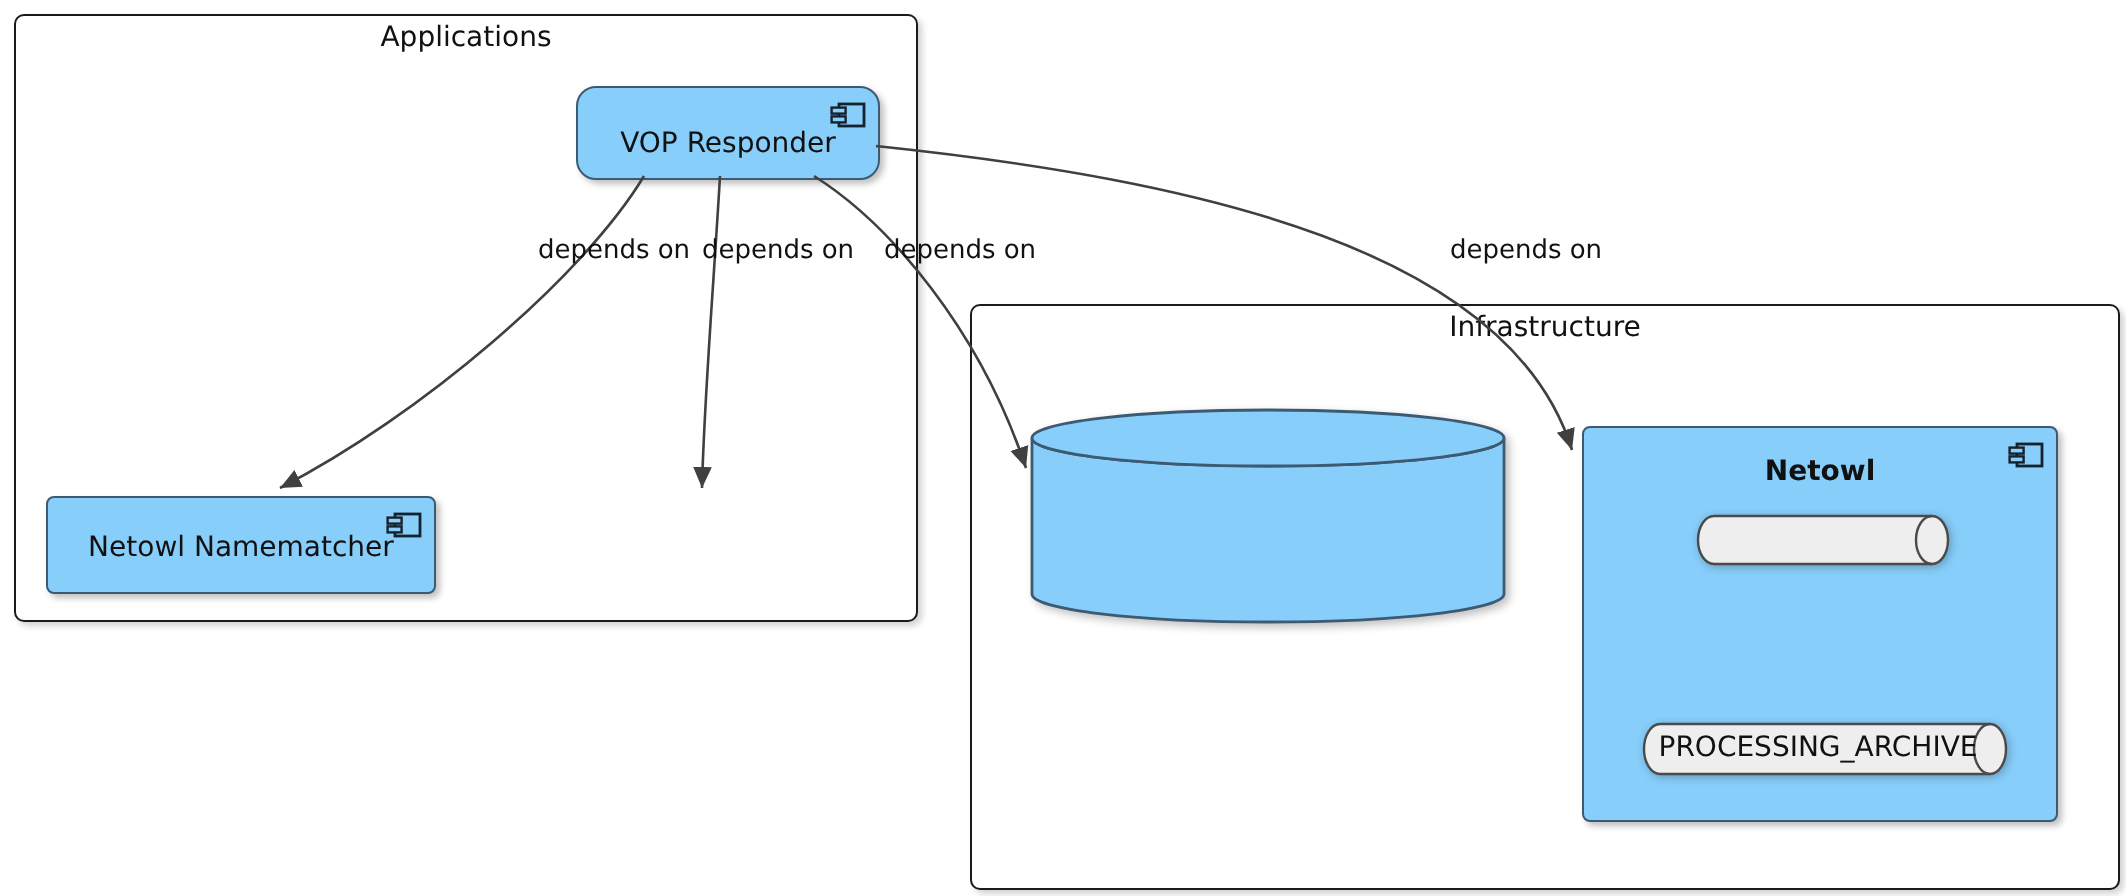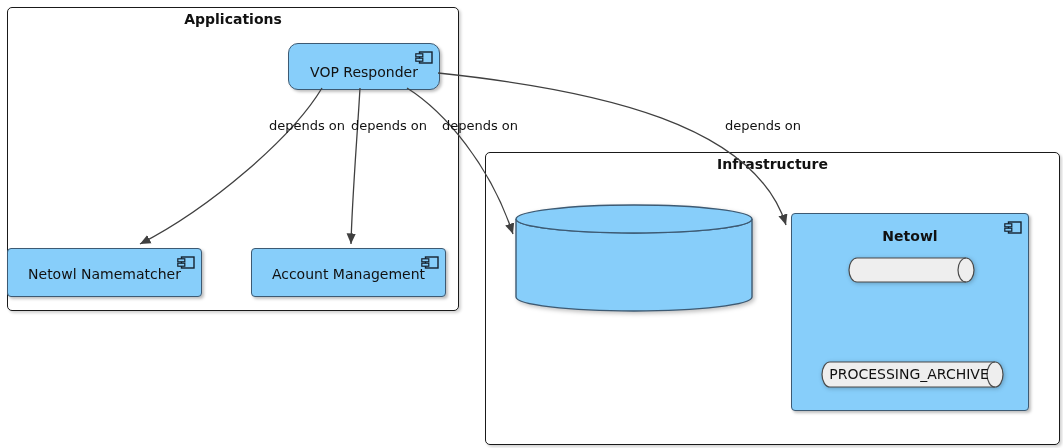--- a/index.html
+++ b/index.html
@@ -19,21 +19,21 @@
     font-family:"DejaVu Sans","Liberation Sans",sans-serif;
     color:var(--text); overflow:hidden;
   }
   .package{
     position:absolute; background:#fff;
     border:1.3px solid var(--pkg-border); border-radius:5px;
     box-shadow:2px 2px 3px rgba(0,0,0,0.18);
   }
   .pkg-title{
     position:absolute; top:3px; left:0; right:0;
-    text-align:center; font-weight:bold; font-size:14px; line-height:16px;
+    text-align:center; font-weight:normal; font-size:14px; line-height:16px;
   }
   .node{
     position:absolute; background:var(--node-fill);
     border:1.5px solid var(--node-border); border-radius:4px;
     box-shadow:2px 2px 3px rgba(0,0,0,0.25);
   }
   .comp-label{
     position:absolute; left:0; right:0; text-align:center;
     font-size:14px; line-height:16px; white-space:nowrap;
   }
@@ -80,41 +80,31 @@
     <span class="comp-icon">
       <svg width="18" height="13" viewBox="0 0 18 13">
         <rect class="icon-rect" x="4.5" y="1" width="12.5" height="11"></rect>
         <rect class="icon-tab" x="0.8" y="2.8" width="7" height="3"></rect>
         <rect class="icon-tab" x="0.8" y="7.2" width="7" height="3"></rect>
       </svg>
     </span>
     <span class="comp-label" style="top:20px;">VOP Responder</span>
   </div>
 
-  <div class="node" style="left:7px;top:248px;width:193px;height:47px;">
+  <div class="node" style="left:23px;top:248px;width:193px;height:47px;">
     <span class="comp-icon">
       <svg width="18" height="13" viewBox="0 0 18 13">
         <rect class="icon-rect" x="4.5" y="1" width="12.5" height="11"></rect>
         <rect class="icon-tab" x="0.8" y="2.8" width="7" height="3"></rect>
         <rect class="icon-tab" x="0.8" y="7.2" width="7" height="3"></rect>
       </svg>
     </span>
     <span class="comp-label" style="top:17px;">Netowl Namematcher</span>
   </div>
 
-  <div class="node" style="left:251px;top:248px;width:193px;height:47px;">
-    <span class="comp-icon">
-      <svg width="18" height="13" viewBox="0 0 18 13">
-        <rect class="icon-rect" x="4.5" y="1" width="12.5" height="11"></rect>
-        <rect class="icon-tab" x="0.8" y="2.8" width="7" height="3"></rect>
-        <rect class="icon-tab" x="0.8" y="7.2" width="7" height="3"></rect>
-      </svg>
-    </span>
-    <span class="comp-label" style="top:17px;">Account Management</span>
-  </div>
 
   <div class="node" style="left:791px;top:213px;width:236px;height:196px;">
     <span class="comp-icon">
       <svg width="18" height="13" viewBox="0 0 18 13">
         <rect class="icon-rect" x="4.5" y="1" width="12.5" height="11"></rect>
         <rect class="icon-tab" x="0.8" y="2.8" width="7" height="3"></rect>
         <rect class="icon-tab" x="0.8" y="7.2" width="7" height="3"></rect>
       </svg>
     </span>
     <span class="comp-label comp-title" style="top:14px;">Netowl</span>

